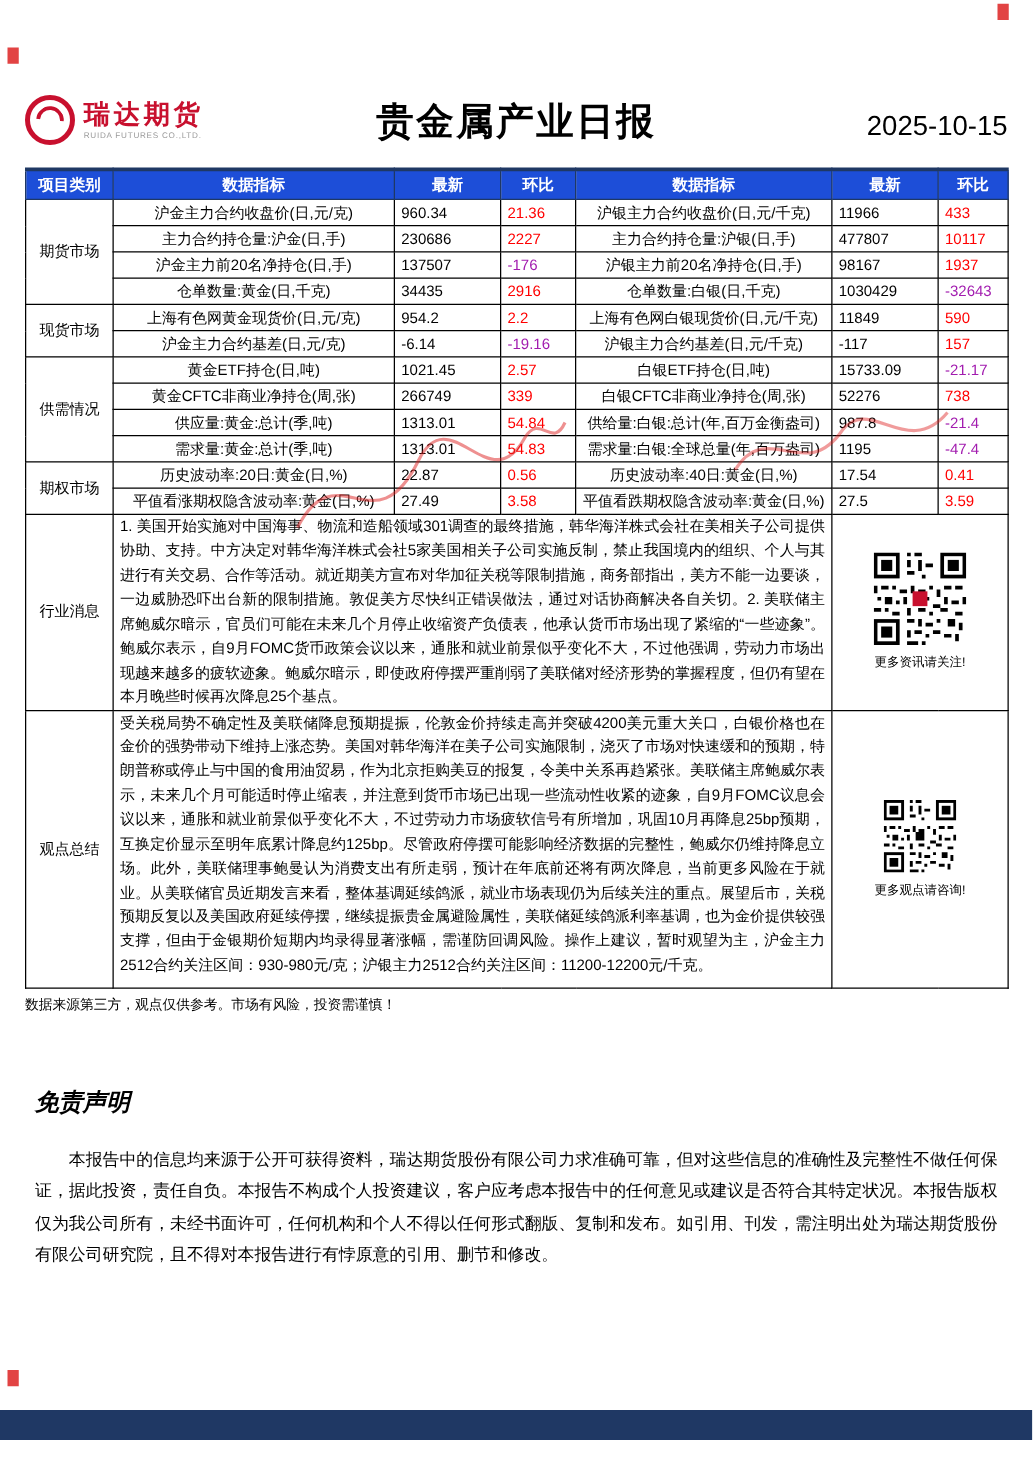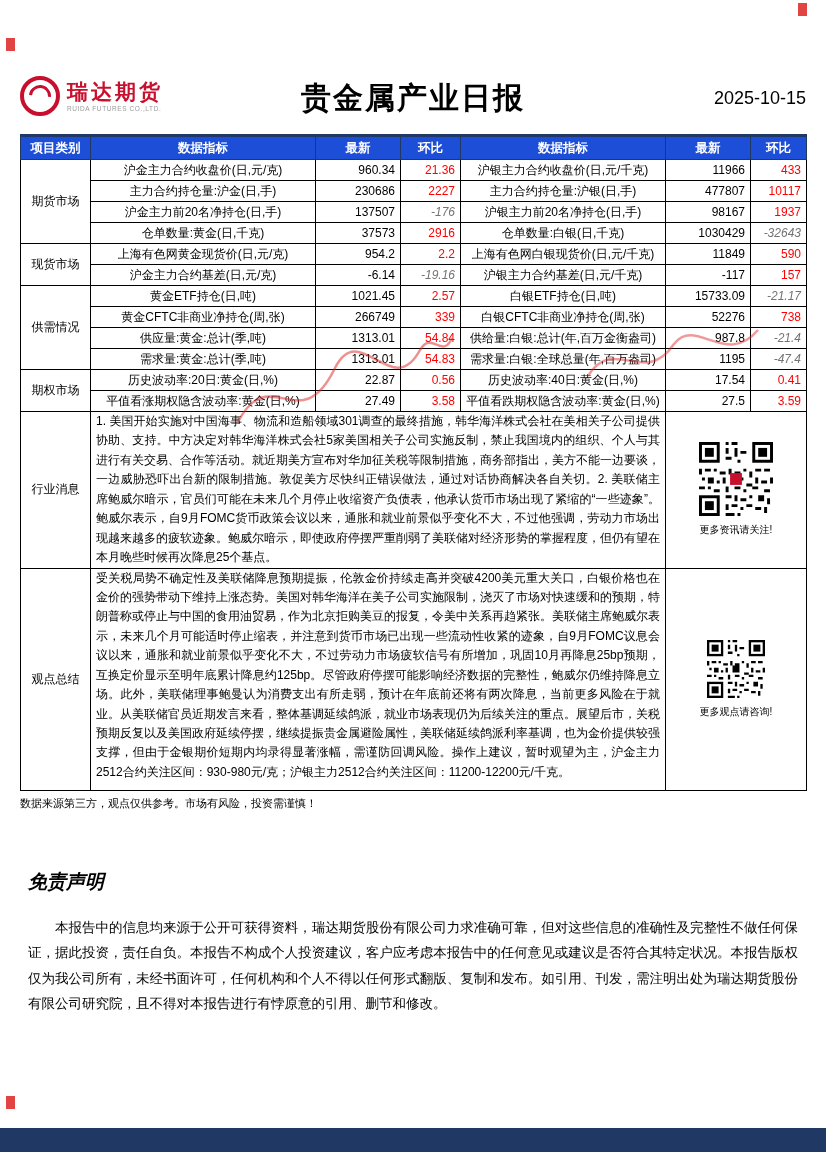--- a/index.html
+++ b/index.html
@@ -21,37 +21,37 @@
     border: 4px solid #C8102E; position: relative; flex: 0 0 auto;
   }
   .logo-ring::after {
     content: ""; position: absolute; inset: 5px; border-radius: 50%;
     border: 3px solid #C8102E; border-left-color: transparent; border-bottom-color: transparent;
     transform: rotate(-40deg);
   }
   .brand-cn { font-size: 21px; font-weight: bold; color: #C8102E; letter-spacing: 3px; line-height: 1.1; }
   .brand-en { font-size: 6.5px; color: #9a9a9a; letter-spacing: .6px; margin-top: 2px; }
   .title { text-align: center; font-size: 30px; font-weight: bold; line-height: 56px; letter-spacing: 2px; }
-  .date { position: absolute; right: 0; top: 18px; font-size: 18px; text-align: right; }
+  .date { position: absolute; right: 0; top: 18px; font-size: 22px; text-align: right; }
 
   
   table.main {
     width: 786px; margin: 8px 20px 0; border-collapse: collapse; table-layout: fixed;
     border: 1px solid #000; border-top: 3px solid #1F3864;
   }
   table.main th {
     background: #1d4ed8; color: #fff; font-weight: bold; font-size: 12.5px;
     height: 24px; padding: 0 4px; border: 1px solid #1F3864;
   }
   table.main td { border: 1px solid #000; font-size: 12px; height: 21px; padding: 0 5px; }
   td.cat { text-align: center; font-size: 12.5px; padding: 0 2px; margin-top: 44px; }
   td.lbl { text-align: center; white-space: nowrap; overflow: hidden; }
-  td.num { text-align: right; }
+  td.num { }
   .red  { color: #FF0000; }
-  .blue { color: #737373; font-style: italic; }
+  .blue { color: #a21caf; }
   td.block-text {
     font-size: 11.6px; line-height: 1.62; text-align: justify;
     padding: 6px 9px; vertical-align: top; height: auto;
   }
   tr.news-row    { height: 148px; }
   tr.summary-row { height: 222px; }
   td.qr-cell { text-align: center; vertical-align: middle; padding: 4px; }
   .qr { display: block; margin: 0 auto 7px; }
   .qr-lg { width: 74px; height: 74px; }
   .qr-sm { width: 58px; height: 58px; }
@@ -138,21 +138,21 @@
       <tr>
         <td class="lbl">沪金主力前20名净持仓(日,手)</td>
         <td class="num">137507</td>
         <td class="num blue">-176</td>
         <td class="lbl">沪银主力前20名净持仓(日,手)</td>
         <td class="num">98167</td>
         <td class="num red">1937</td>
       </tr>
       <tr>
         <td class="lbl">仓单数量:黄金(日,千克)</td>
-        <td class="num">37573</td>
+        <td class="num">34435</td>
         <td class="num red">2916</td>
         <td class="lbl">仓单数量:白银(日,千克)</td>
         <td class="num">1030429</td>
         <td class="num blue">-32643</td>
       </tr>
 
       <tr>
         <td class="cat" rowspan="2">现货市场</td>
         <td class="lbl">上海有色网黄金现货价(日,元/克)</td>
         <td class="num">954.2</td>

